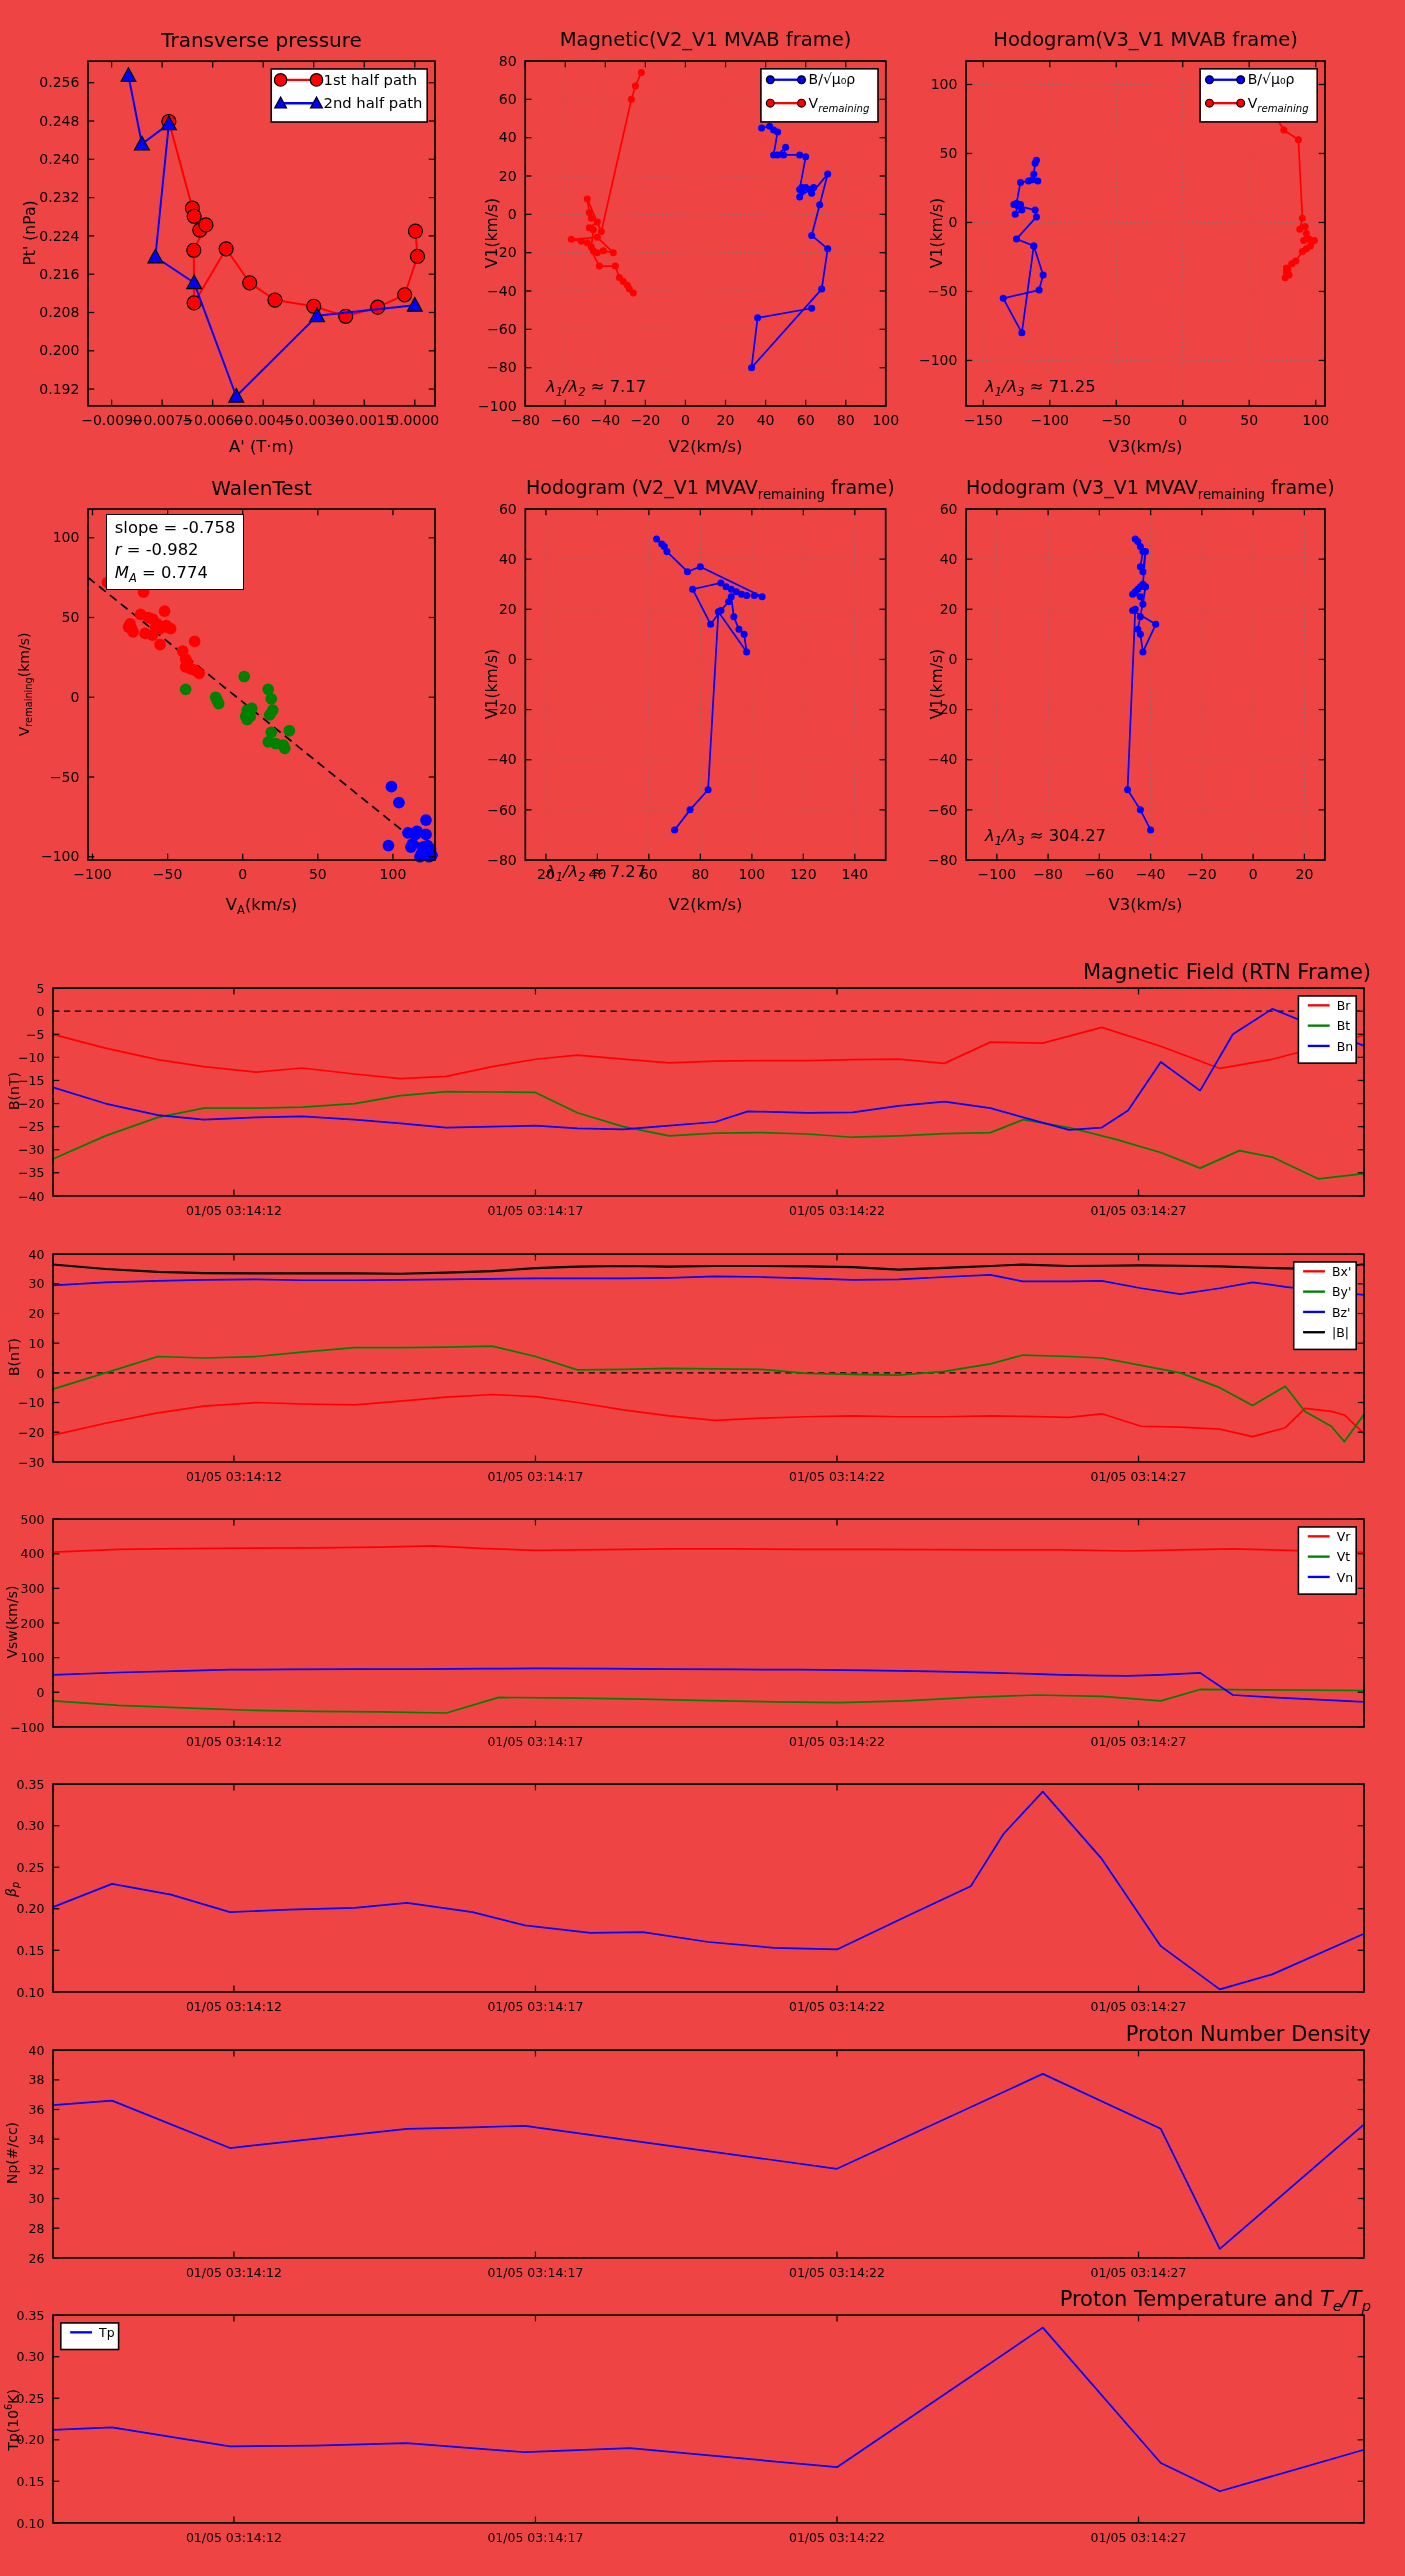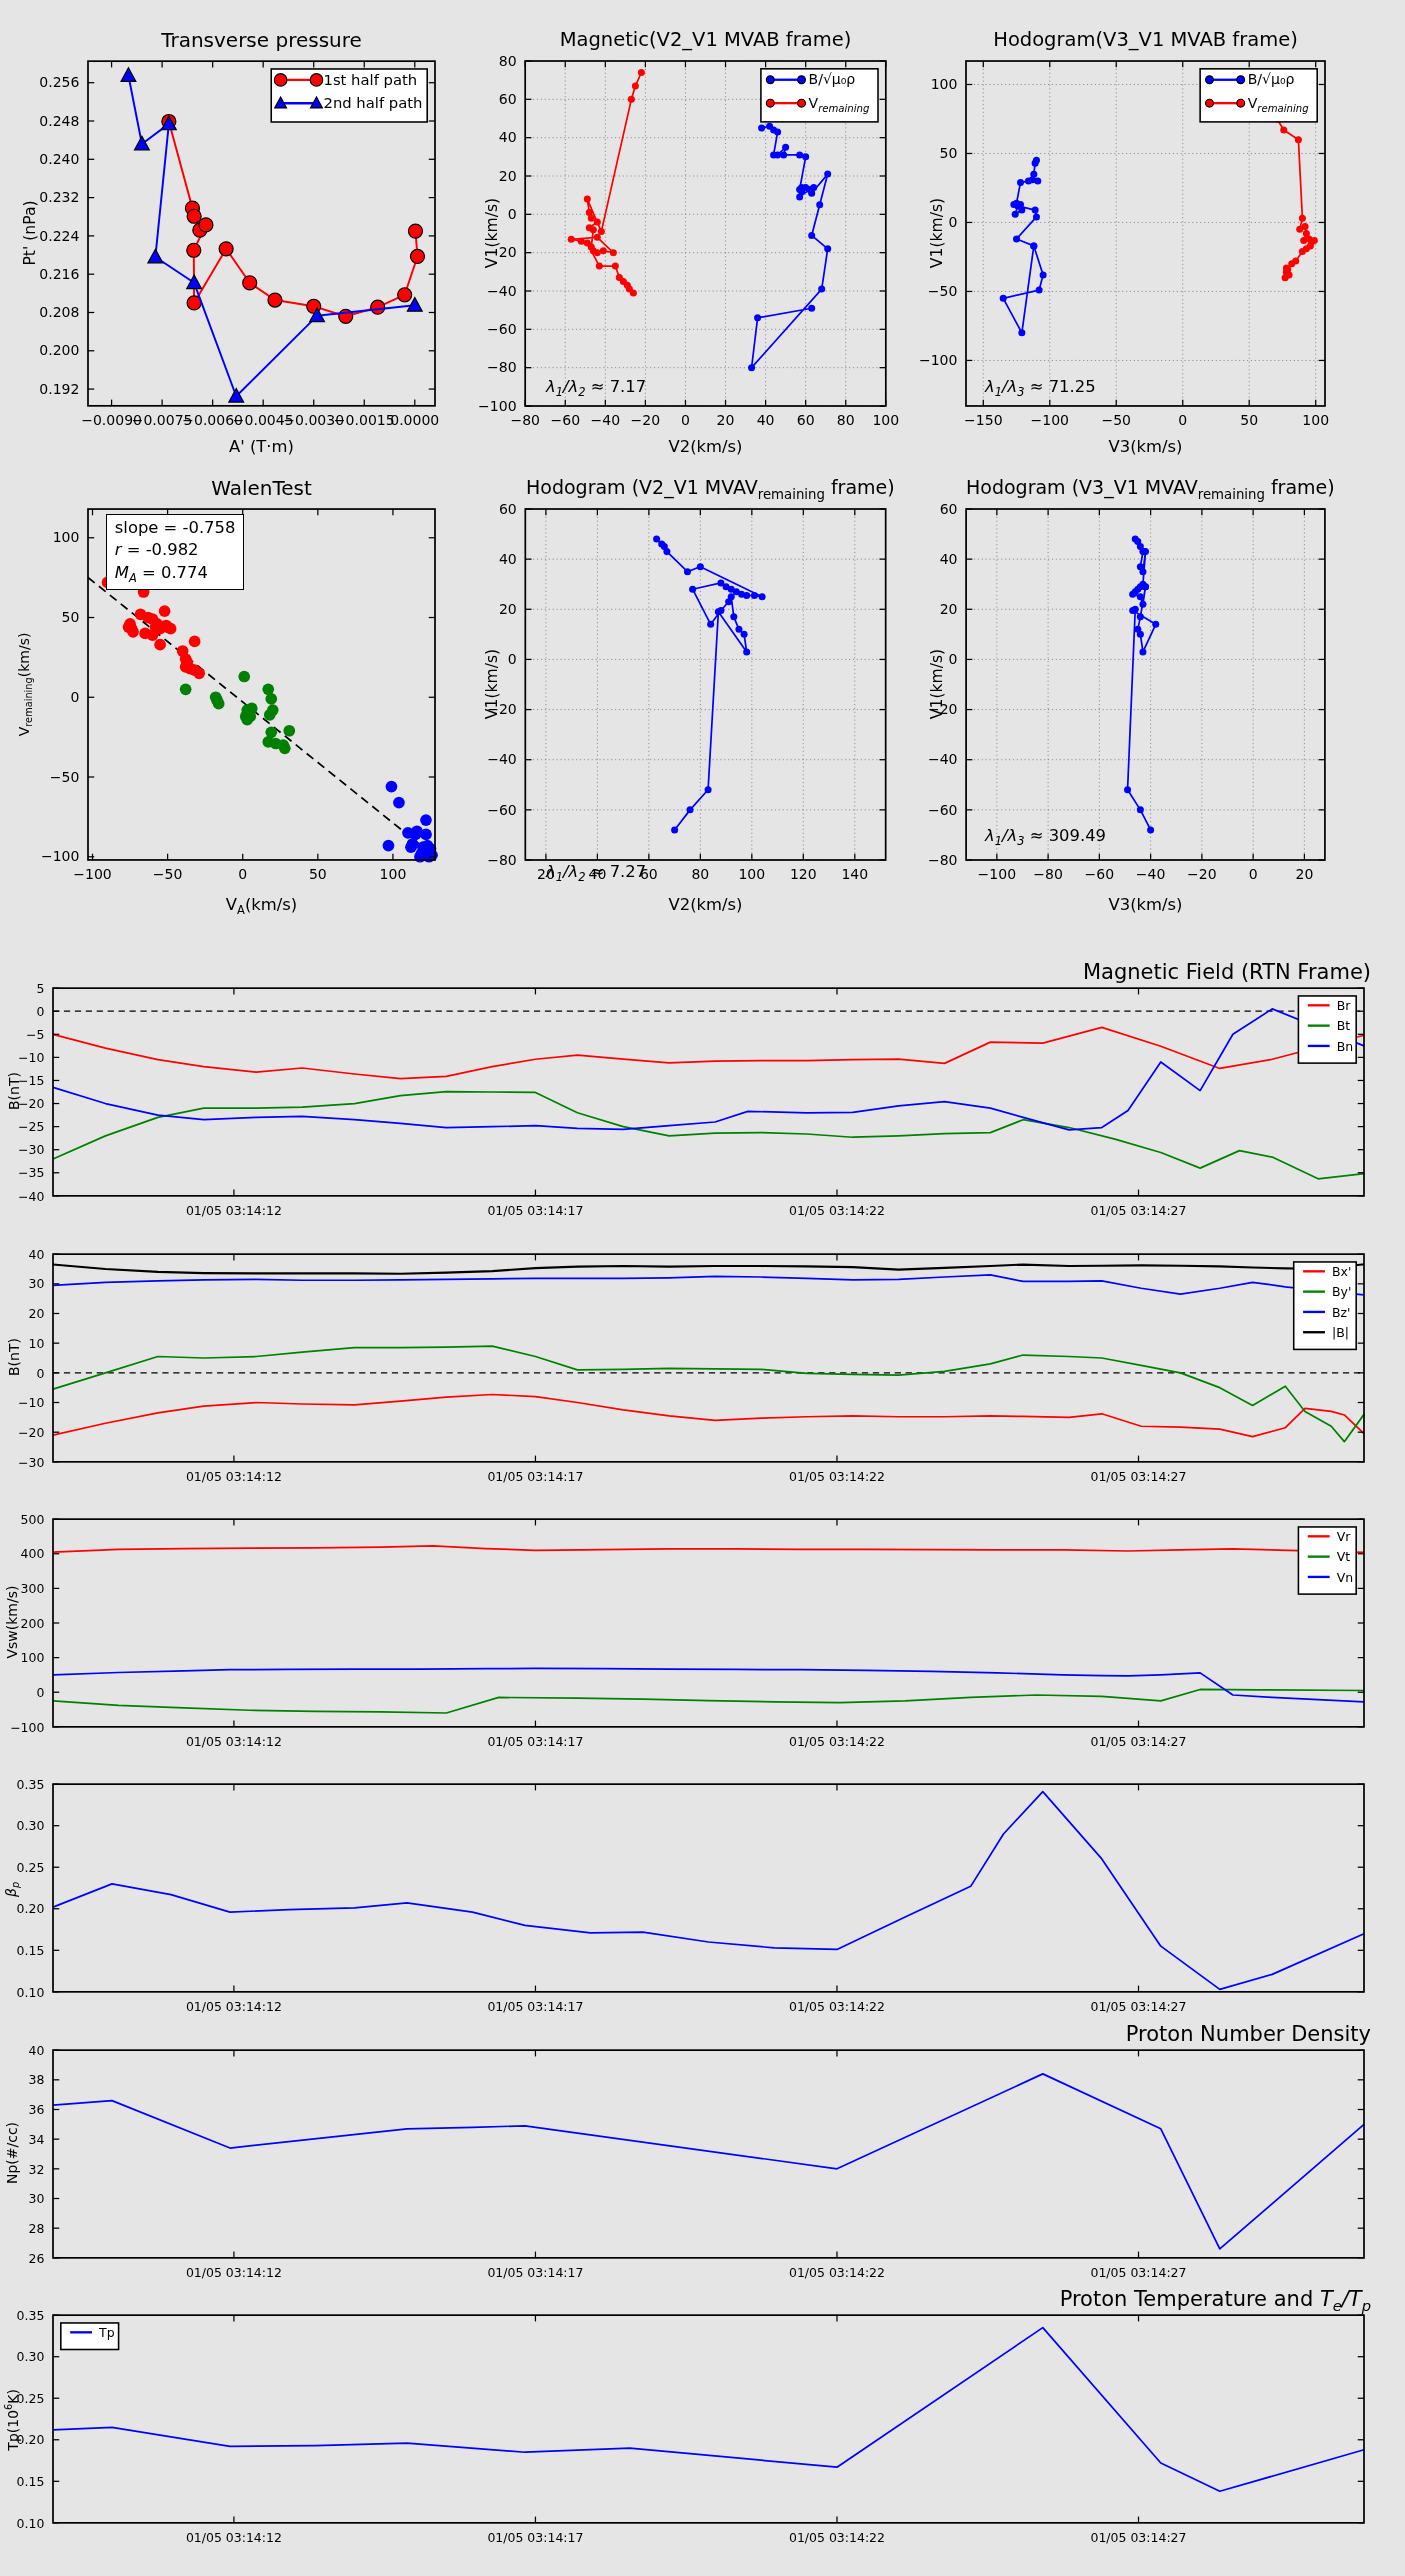--- a/index.html
+++ b/index.html
@@ -1,17 +1,17 @@
 <!DOCTYPE html>
 <html style="font-size:12.5px"><head>
 <meta charset="utf-8">
 <style>
   html,body{margin:0;padding:0;background:#fff;}
   body{font-family:"DejaVu Sans",sans-serif;color:#000;}
-  #fig{position:relative;width:1405px;height:2576px;background:#e5e5e5;overflow:hidden;}
+  #fig{position:relative;width:1405px;height:2576px;background:#ef4444;overflow:hidden;}
   .title{position:absolute;text-align:center;font-size:20px;white-space:nowrap;}
   .ts-title{position:absolute;left:60px;width:1311px;text-align:right;font-size:21px;}
   .xlab{position:absolute;text-align:center;font-size:16.4px;}
   .ylab{position:absolute;width:234px;text-align:center;font-size:15.6px;transform:rotate(-90deg);white-space:nowrap;}
   .ylab.small{font-size:14px;}
   .ann{position:absolute;font-size:16.4px;font-style:italic;}
   .statbox{position:absolute;border:1.6px solid #000;background:#fff;padding:2.3px 7.8px;font-size:16.4px;line-height:1.35;}
   svg{position:absolute;overflow:visible;}
   svg text{font-family:"DejaVu Sans",sans-serif;fill:#000;}
   sub,sup{font-size:70%;}
@@ -661,21 +661,21 @@
       <rect x="0" y="0" width="460" height="450" fill="none" stroke="#000" stroke-width="2.2"></rect>
     </svg>
 
   <div class="statbox" style="left:106px;top:514px;">
     <div>slope = -0.758</div>
     <div><i>r</i> = -0.982</div>
     <div><i>M<sub>A</sub></i> = 0.774</div>
   </div>
 
   <div class="ann" style="left:546px;top:826px;margin-top:36px;">λ<sub>1</sub>/λ<sub>2</sub> ≈ <span style="font-style:normal">7.27</span></div>
-  <div class="ann" style="left:985px;top:826px;">λ<sub>1</sub>/λ<sub>3</sub> ≈ <span style="font-style:normal">309.49</span></div>
+  <div class="ann" style="left:985px;top:826px;">λ<sub>1</sub>/λ<sub>3</sub> ≈ <span style="font-style:normal">304.27</span></div>
 
   <div class="xlab" style="left:88px;top:895px;width:347px;">V<sub>A</sub>(km/s)</div>
   <div class="xlab" style="left:525px;top:895px;width:361px;">V2(km/s)</div>
   <div class="xlab" style="left:966px;top:895px;width:359px;">V3(km/s)</div>
 
   <div class="ts-title" style="top:960px;">Magnetic Field (RTN Frame)</div>
   <div class="ts-title" style="top:2022px;">Proton Number Density</div>
   <div class="ts-title" style="top:2287px;">Proton Temperature and <i>T<sub>e</sub>/T<sub>p</sub></i></div>
 
   <div class="ylab small" style="left:-103px;top:1083px;">B(nT)</div>

